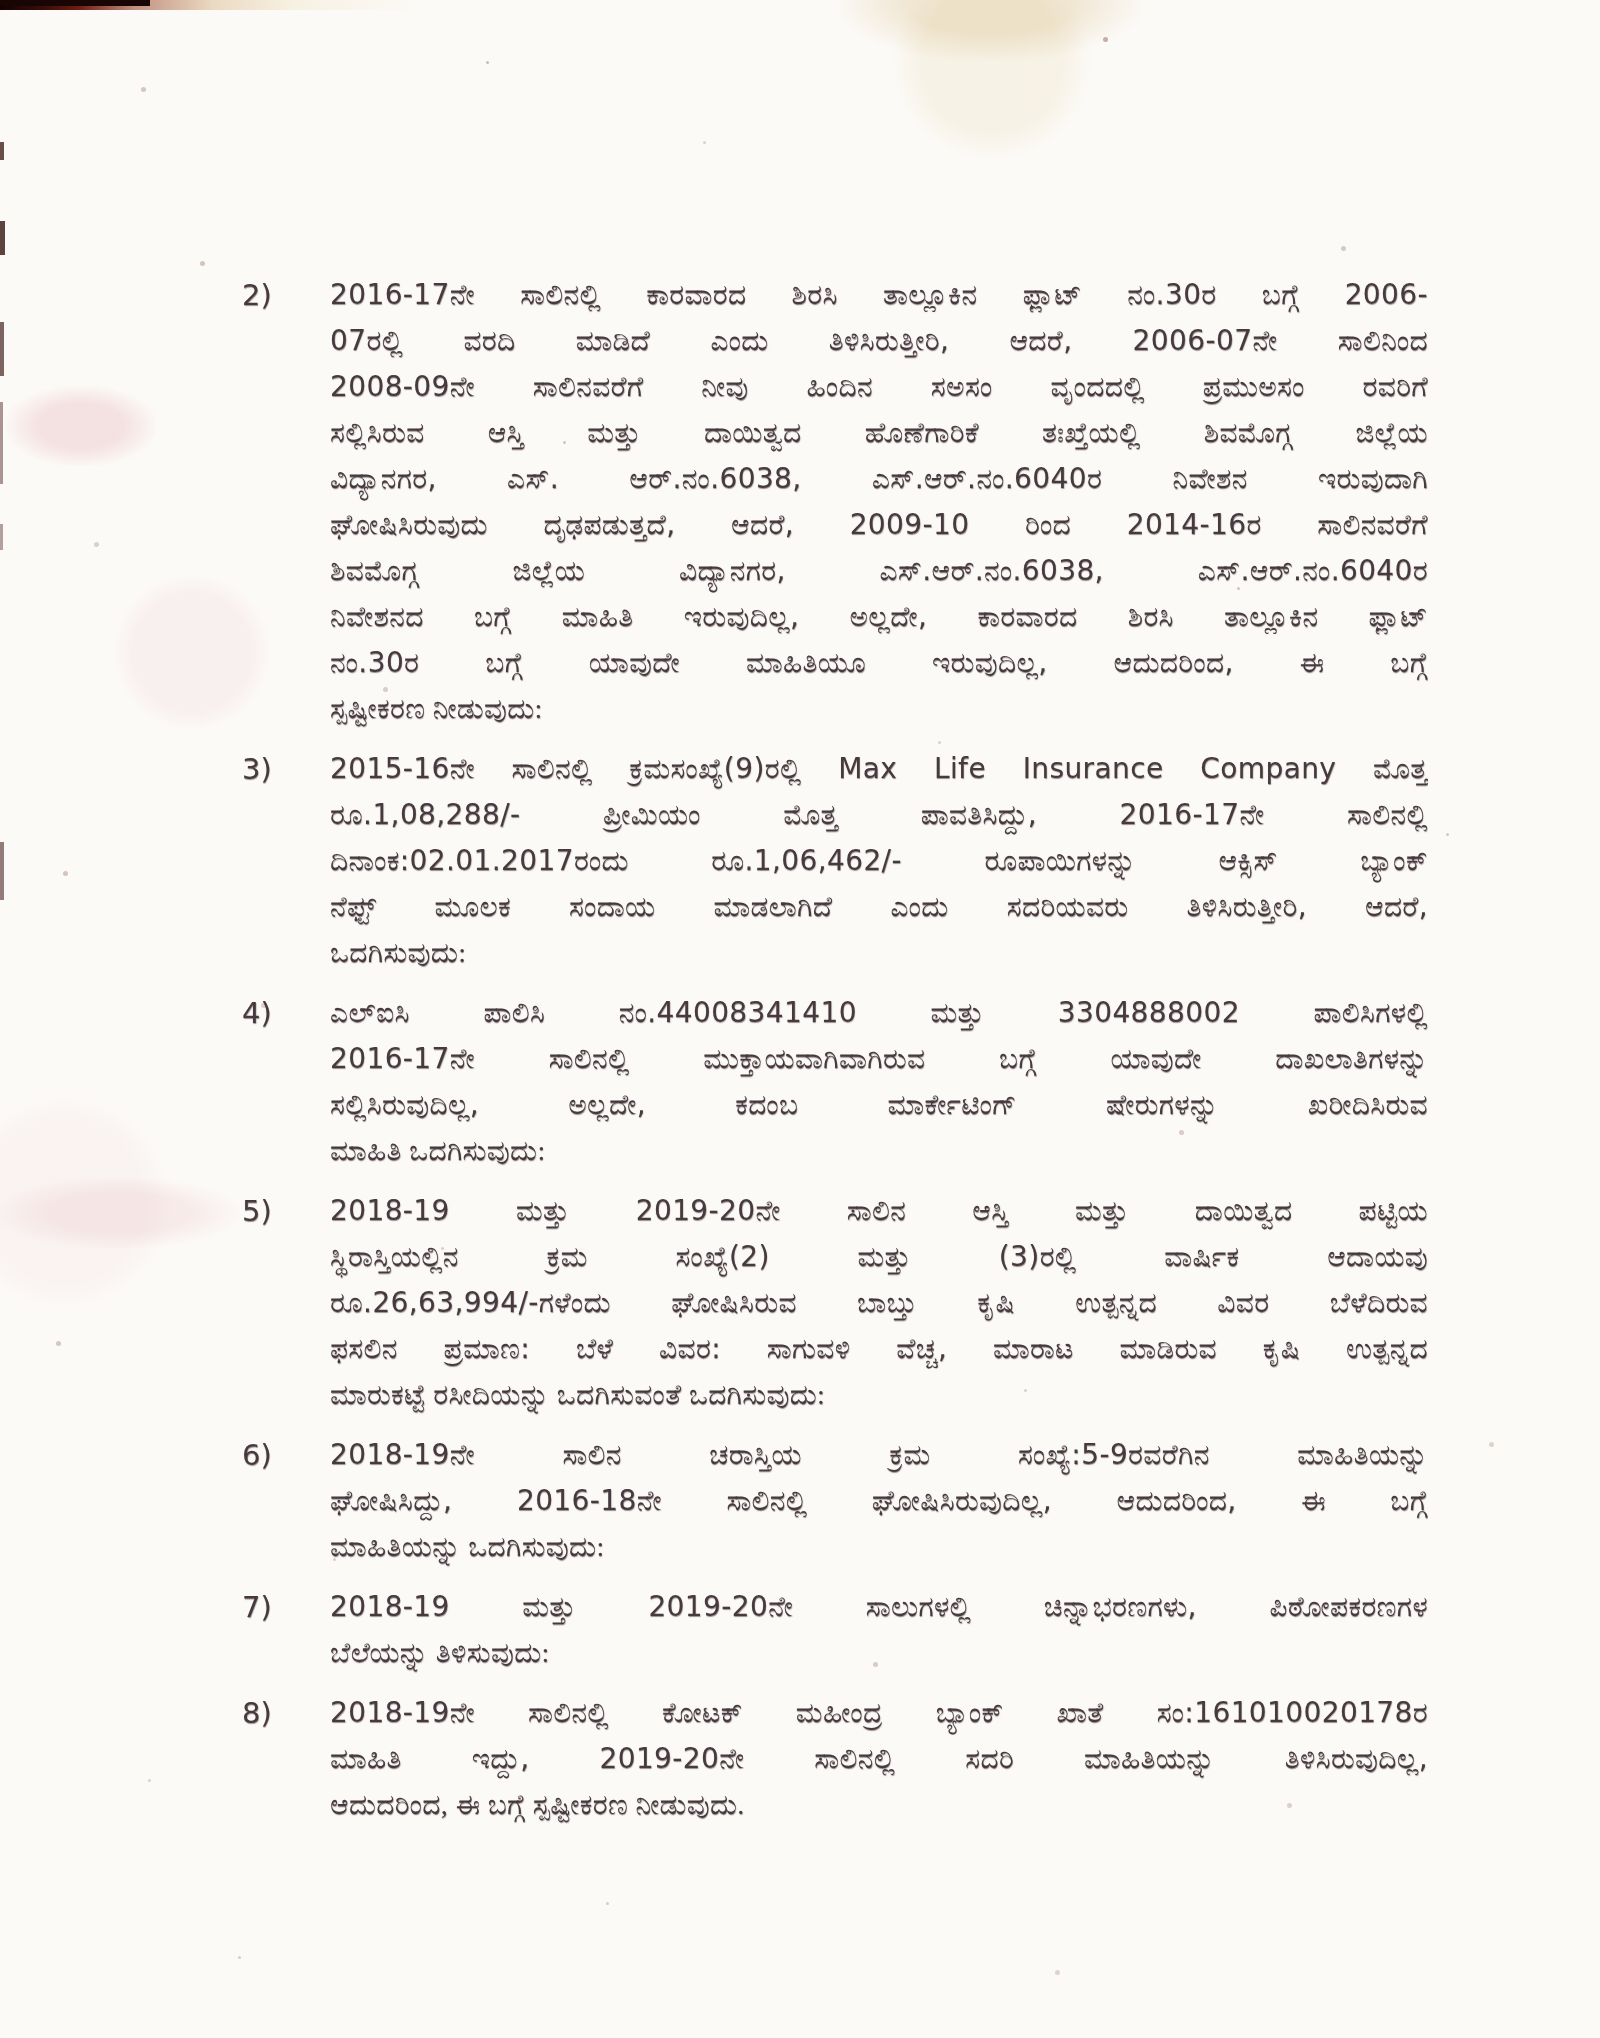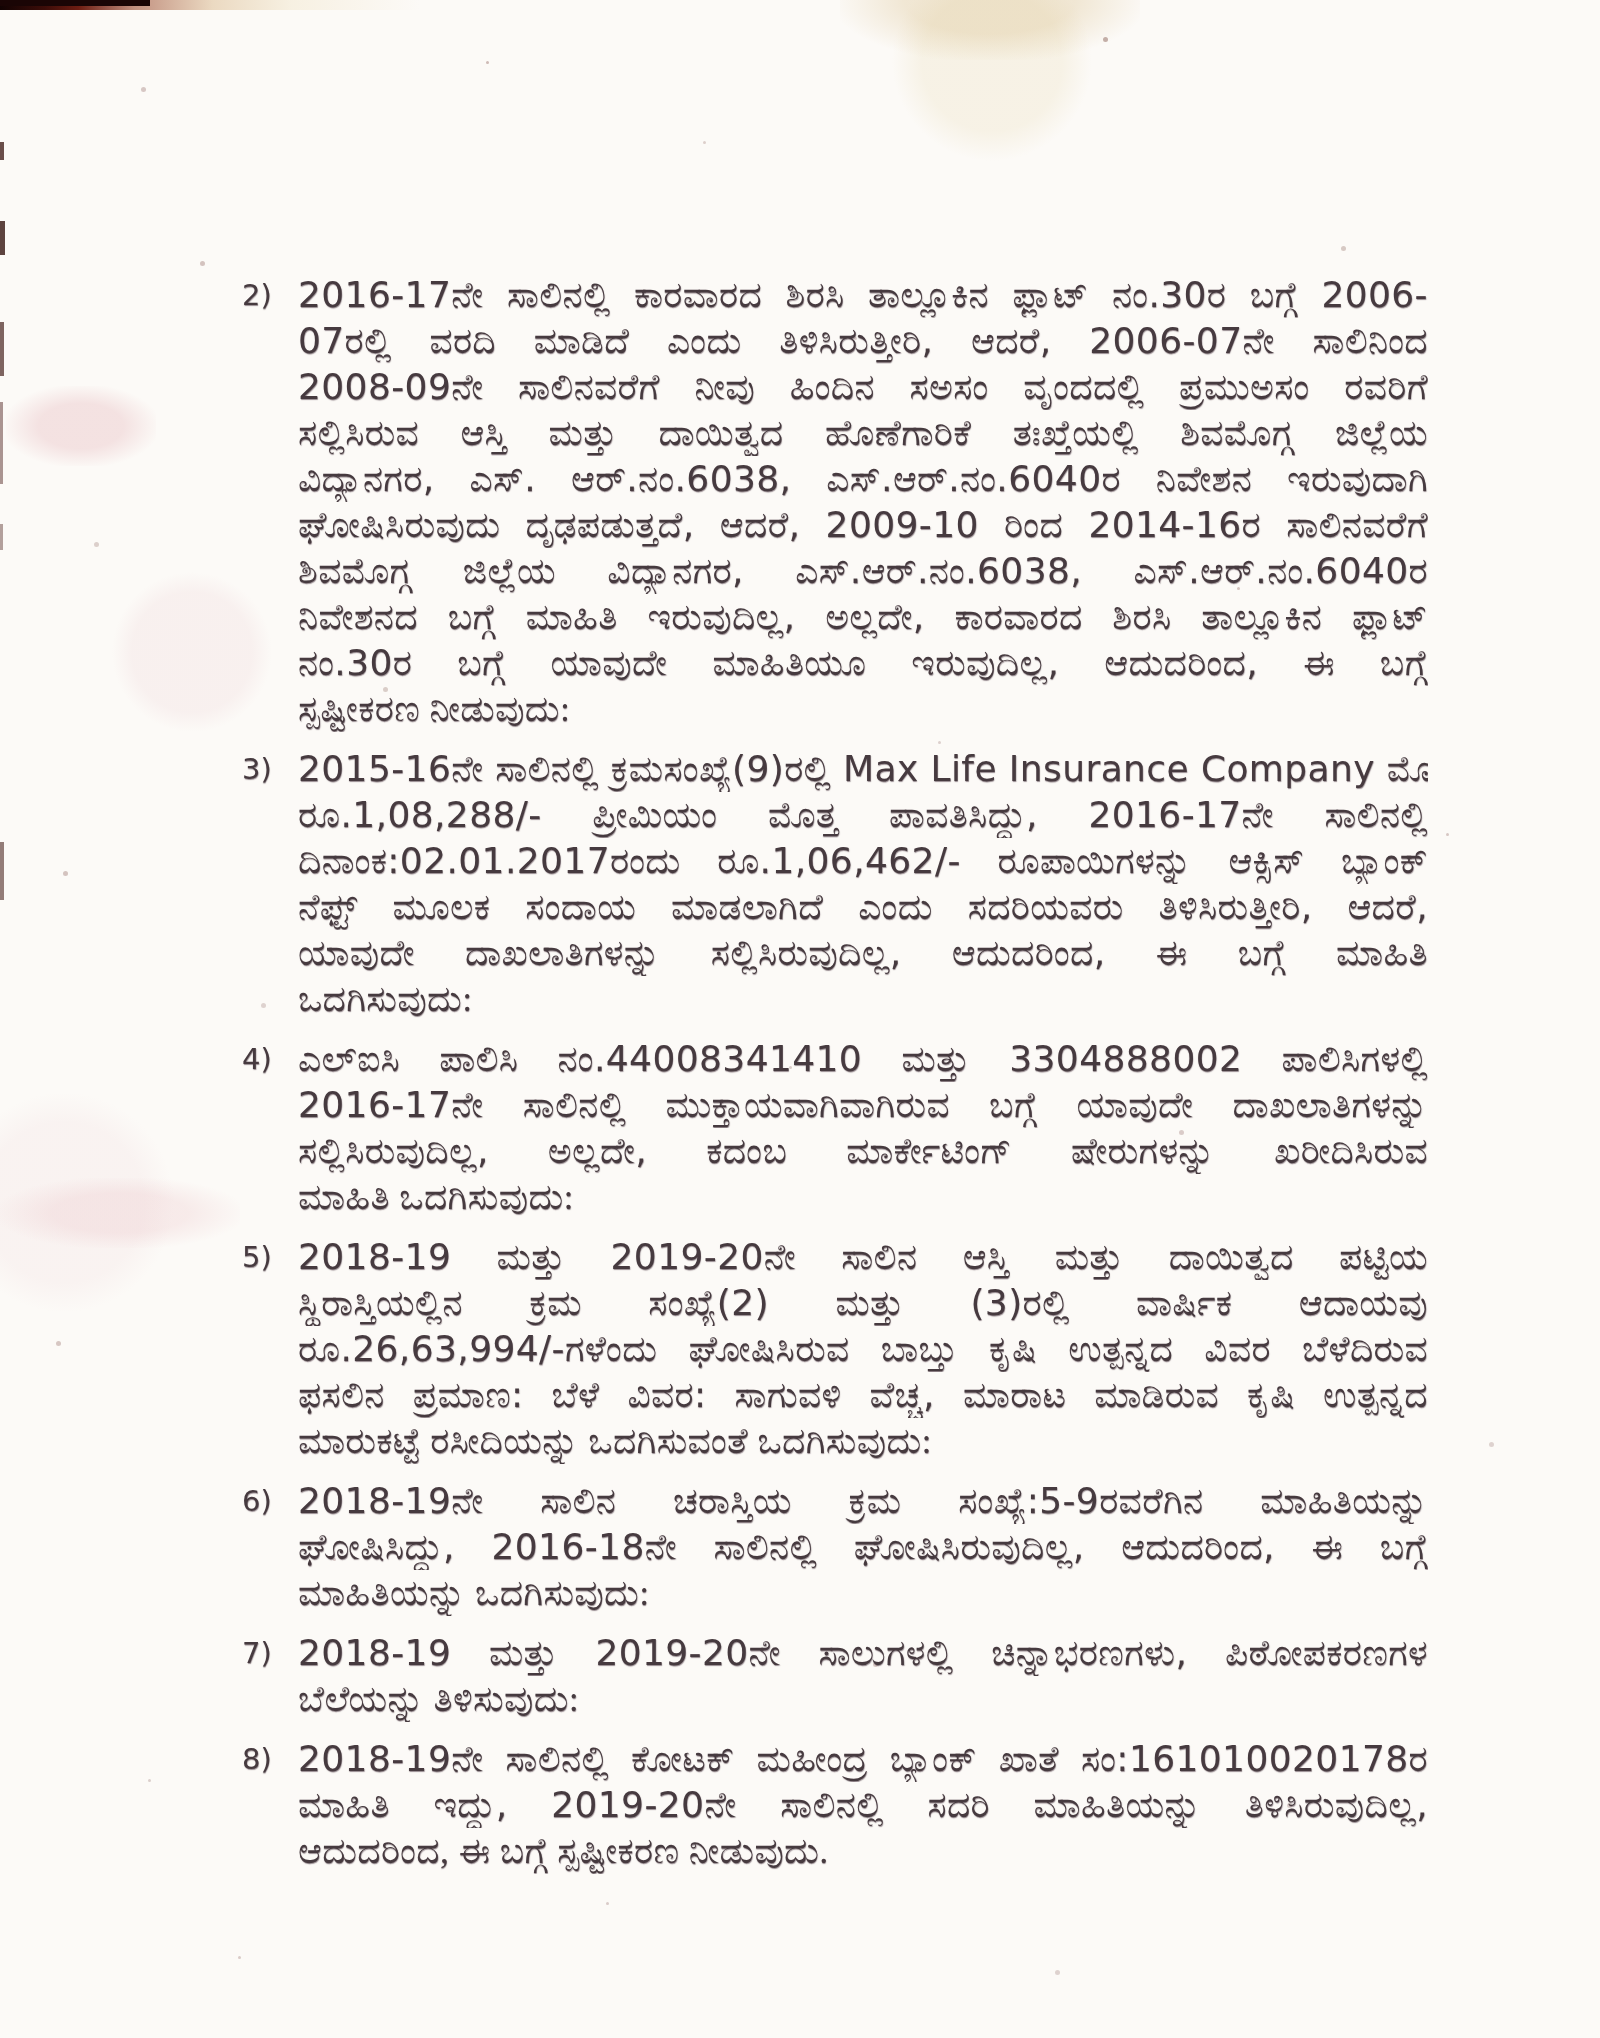--- a/index.html
+++ b/index.html
@@ -64,25 +64,26 @@
   
   .content { position: absolute; top: 272px; left: 242px; right: 172px; }
   .item { display: flex; margin-bottom: 14px; }
   .num {
     flex: 0 0 56px; width: 56px;
     font-size: 29px; line-height: 46px; color: #463a3f;
     text-shadow: 0.4px 0.6px 1px rgba(70,50,60,0.55);
   }
   .lines { flex: 1; min-width: 0; }
   .line {
-    font-size: 36px; line-height: 46px; color: #463a3f;
+    font-size: 28px; line-height: 46px; color: #463a3f;
     letter-spacing: 0.4px;
     white-space: nowrap; overflow: hidden;
     text-align: justify; text-align-last: justify;
     text-shadow: 0.4px 0.6px 1px rgba(70,50,60,0.55);
+    margin-left: 32px;
   }
   .line:last-child { text-align-last: left; font-family: Liberation Serif, serif; }
 </style>
 </head>
 <body>
 
 <div class="page">
   <div class="speckles"></div>
   <div class="edge-top"></div>
   <div class="edge-top-corner"></div>
@@ -112,21 +113,20 @@
           <div class="line">ಸ್ಪಷ್ಟೀಕರಣ ನೀಡುವುದು:</div>
         </div>
       </div>
       <div class="item">
         <span class="num">3)</span>
         <div class="lines">
           <div class="line">2015-16ನೇ ಸಾಲಿನಲ್ಲಿ ಕ್ರಮಸಂಖ್ಯೆ(9)ರಲ್ಲಿ Max Life Insurance Company ಮೊತ್ತ</div>
           <div class="line">ರೂ.1,08,288/- ಪ್ರೀಮಿಯಂ ಮೊತ್ತ ಪಾವತಿಸಿದ್ದು, 2016-17ನೇ ಸಾಲಿನಲ್ಲಿ</div>
           <div class="line">ದಿನಾಂಕ:02.01.2017ರಂದು ರೂ.1,06,462/- ರೂಪಾಯಿಗಳನ್ನು ಆಕ್ಸಿಸ್ ಬ್ಯಾಂಕ್</div>
           <div class="line">ನೆಫ್ಟ್ ಮೂಲಕ ಸಂದಾಯ ಮಾಡಲಾಗಿದೆ ಎಂದು ಸದರಿಯವರು ತಿಳಿಸಿರುತ್ತೀರಿ, ಆದರೆ,</div>
-          <div class="line">ಯಾವುದೇ ದಾಖಲಾತಿಗಳನ್ನು ಸಲ್ಲಿಸಿರುವುದಿಲ್ಲ, ಆದುದರಿಂದ, ಈ ಬಗ್ಗೆ ಮಾಹಿತಿ</div>
           <div class="line">ಒದಗಿಸುವುದು:</div>
         </div>
       </div>
       <div class="item">
         <span class="num">4)</span>
         <div class="lines">
           <div class="line">ಎಲ್ಐಸಿ ಪಾಲಿಸಿ ನಂ.44008341410 ಮತ್ತು 3304888002 ಪಾಲಿಸಿಗಳಲ್ಲಿ</div>
           <div class="line">2016-17ನೇ ಸಾಲಿನಲ್ಲಿ ಮುಕ್ತಾಯವಾಗಿವಾಗಿರುವ ಬಗ್ಗೆ ಯಾವುದೇ ದಾಖಲಾತಿಗಳನ್ನು</div>
           <div class="line">ಸಲ್ಲಿಸಿರುವುದಿಲ್ಲ, ಅಲ್ಲದೇ, ಕದಂಬ ಮಾರ್ಕೇಟಿಂಗ್ ಷೇರುಗಳನ್ನು ಖರೀದಿಸಿರುವ</div>
           <div class="line">ಮಾಹಿತಿ ಒದಗಿಸುವುದು:</div>

